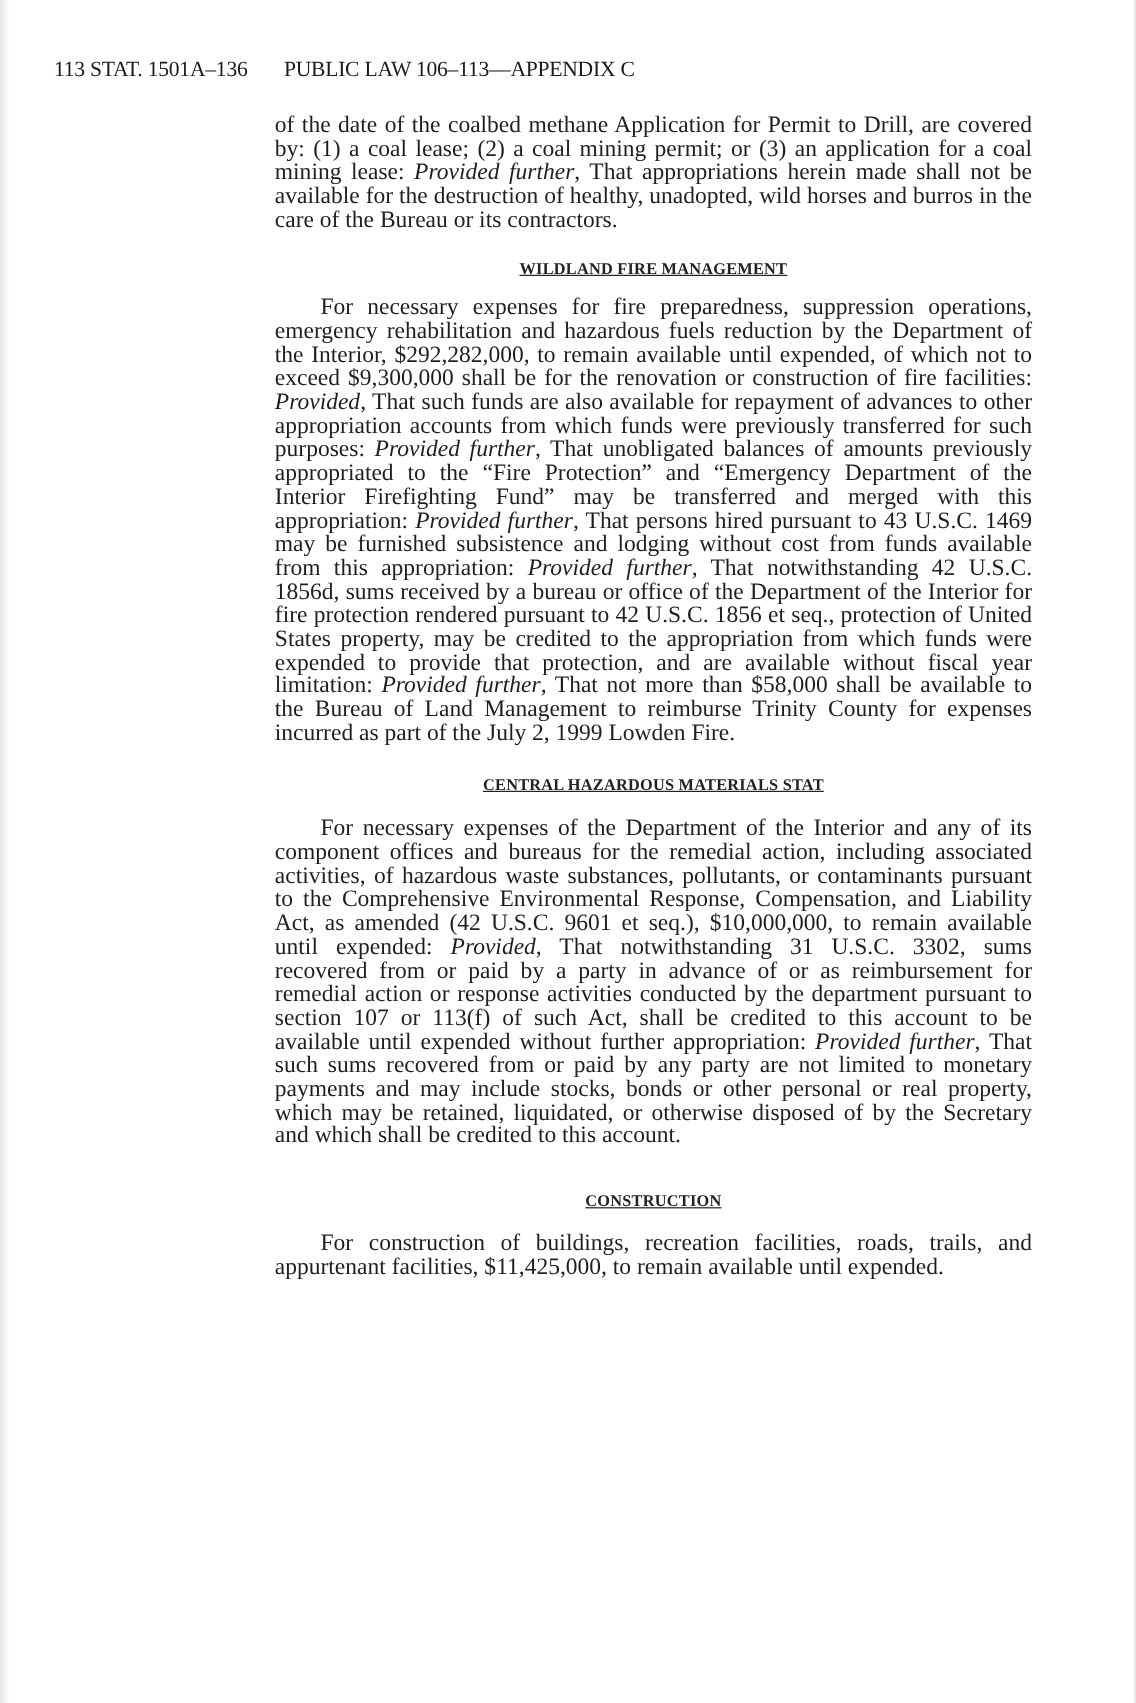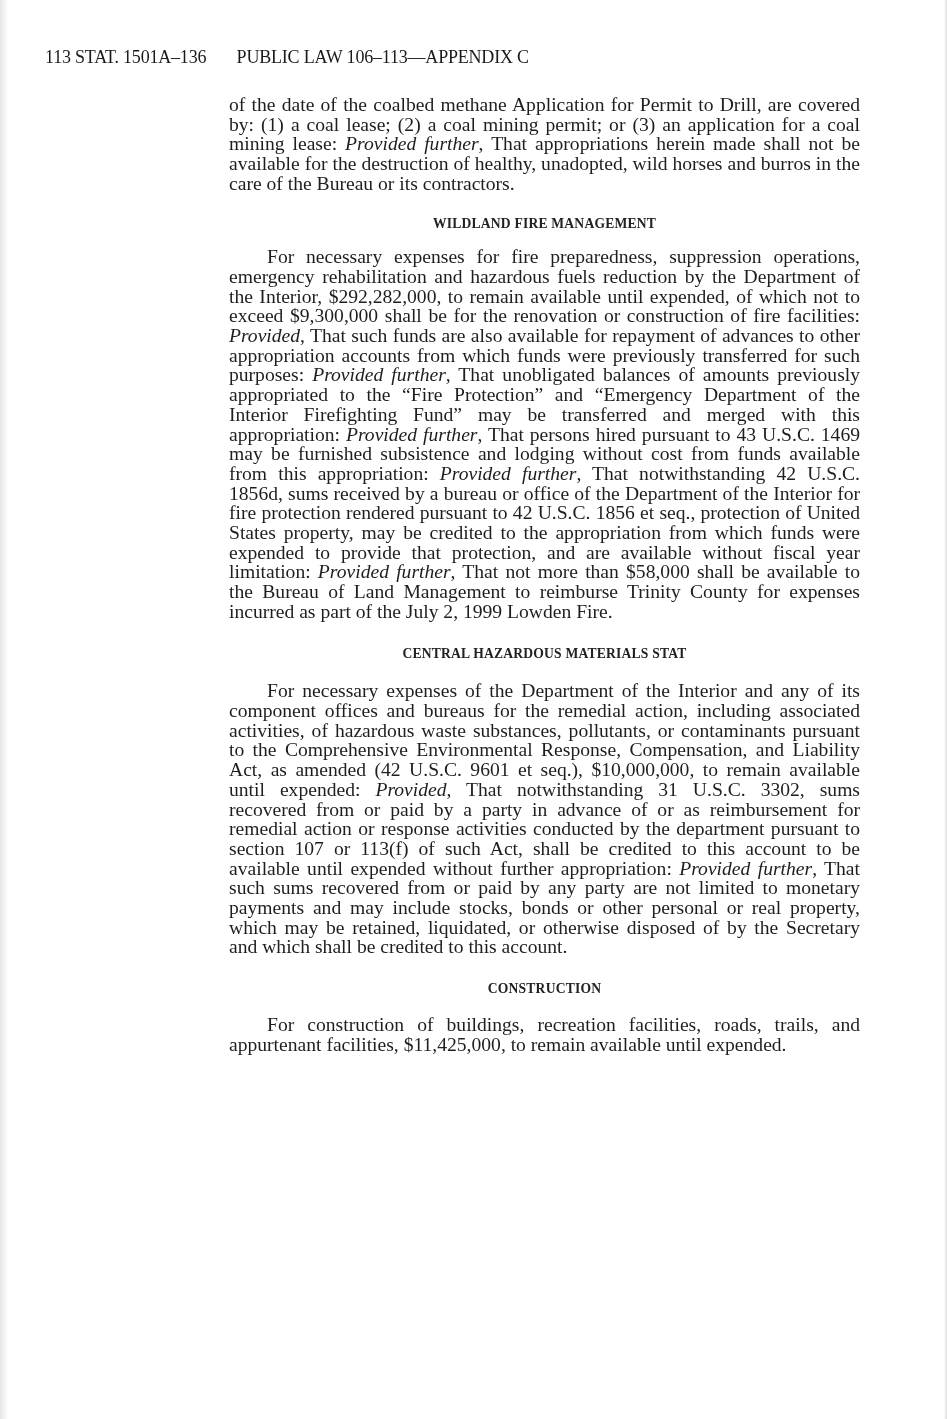--- a/index.html
+++ b/index.html
@@ -51,24 +51,25 @@
     text-align-last: left;
     hyphens: manual;
   }
   .indent { text-indent: 38px; }
   .heading {
     text-align: center;
     font-size: 13.6px;
     letter-spacing: 0.2px;
     color: #222;
     margin: 0;
+    text-decoration: underline;
   }
   .h1 { margin-top: 20px; margin-bottom: 14px; }
   .h2 { margin-top: 22px; margin-bottom: 18px; }
-  .h3 { margin-top: 22px; margin-bottom: 16px; }
+  .h3 { margin-top: 34px; margin-bottom: 16px; }
   em { }
 </style>
 </head>
 <body>
 
 <div class="scan-edge-left"></div>
 <div class="scan-edge-right"></div>
 
 <div class="running-head">
   <span class="cite">113 STAT. 1501A–136</span>

